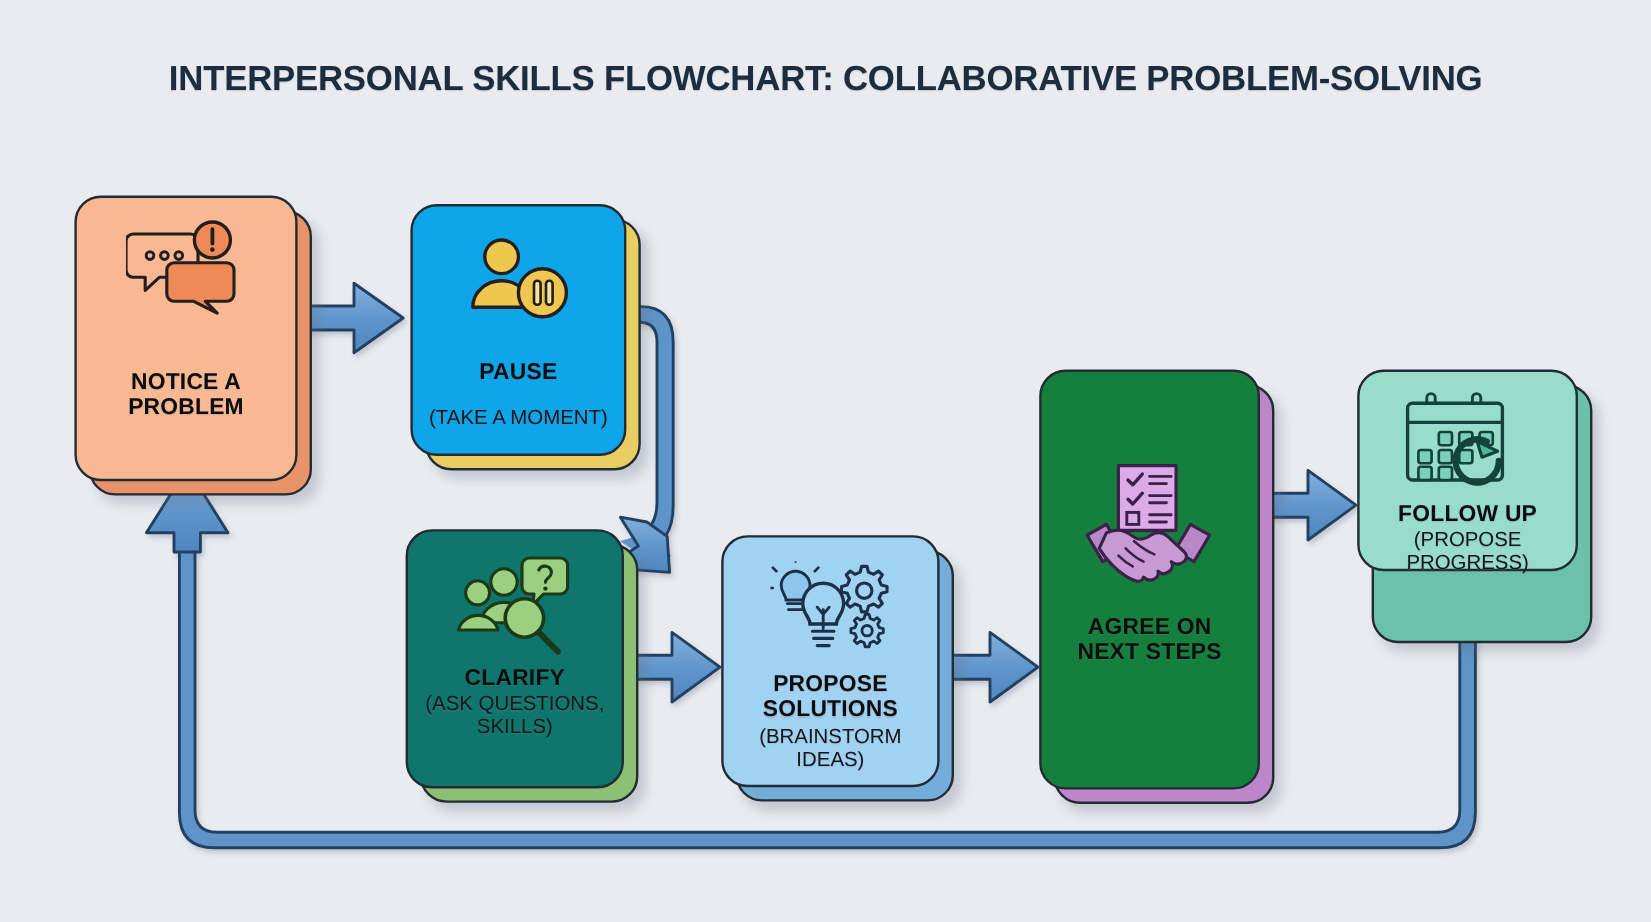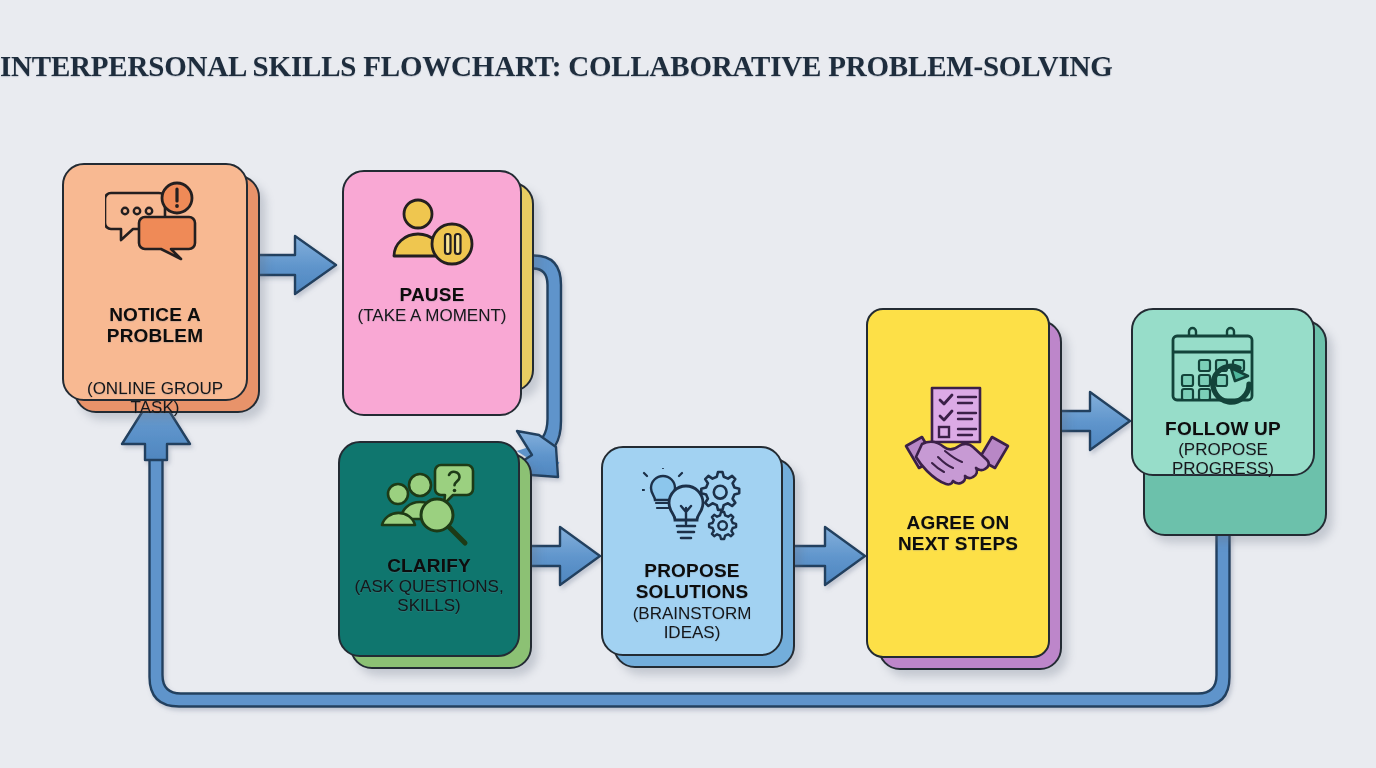--- a/index.html
+++ b/index.html
@@ -17,25 +17,26 @@
     position: relative;
     width: 1376px;
     height: 768px;
     background: #e9ebf0;
   }
   #chart-title {
     position: absolute;
     left: 0;
     top: 50px;
     width: 1376px;
+    text-align: center;
     font-size: 29px;
     font-weight: bold;
     letter-spacing: -0.2px;
     color: #1e2d3d;
-    font-family: Liberation Serif, serif;
+    font-family: Liberation Sans, sans-serif;
     text-shadow: 0 1px 1px rgba(120,130,150,0.35);
   }
   
   #connectors {
     position: absolute;
     left: 0; top: 0;
     width: 1376px; height: 768px;
   }
   
   .node {
@@ -162,28 +163,24 @@
 
         <circle cx="72" cy="17" r="15" fill="#ef8a57" stroke="#231f20" stroke-width="2.8"></circle>
         <path d="M72 8 v12" stroke="#231f20" stroke-width="3.2" stroke-linecap="round"></path>
         <circle cx="72" cy="25" r="1.9" fill="#231f20"></circle>
       </svg>
     </div>
     <div class="node-title">
       <span>NOTICE A</span><br>
       <span>PROBLEM</span>
     </div>
-    <div class="node-sub">
-      <span>(ONLINE GROUP</span><br>
-      <span>TASK)</span>
-    </div>
   </div>
 
   <div class="node-shadow" style="left:354px; top:182px; width:180px; height:210px; background:#e8cd62;"></div>
-  <div class="node" style="left:342px; top:170px; width:180px; height:246px; background:#f9a8d4;">
+  <div class="node" style="left:342px; top:170px; width:180px; height:210px; background:#0ea5e9;gap:16px;">
     <div class="node-icon">
       <svg width="96" height="80" viewBox="0 0 96 80" xmlns="http://www.w3.org/2000/svg">
         <circle cx="34" cy="20" r="14" fill="#efc64f" stroke="#231f20" stroke-width="2.8"></circle>
         <path d="M10 62 a24 22 0 0 1 48 0 z" fill="#efc64f" stroke="#231f20" stroke-width="2.8" stroke-linejoin="round"></path>
         <circle cx="68" cy="50" r="20" fill="#efc64f" stroke="#231f20" stroke-width="2.8"></circle>
         <rect x="61" y="40" width="5.5" height="20" rx="2.5" fill="#f8e494" stroke="#231f20" stroke-width="2.2"></rect>
         <rect x="71" y="40" width="5.5" height="20" rx="2.5" fill="#f8e494" stroke="#231f20" stroke-width="2.2"></rect>
       </svg>
     </div>
     <div class="node-title">
@@ -250,21 +247,21 @@
       <span>PROPOSE</span><br>
       <span>SOLUTIONS</span>
     </div>
     <div class="node-sub">
       <span>(BRAINSTORM</span><br>
       <span>IDEAS)</span>
     </div>
   </div>
 
   <div class="node-shadow" style="left:878px; top:320px; width:184px; height:350px; background:#bd86ca;"></div>
-  <div class="node" style="left:866px; top:308px; width:184px; height:350px; background:#fde047; padding-top:74px;border-radius:17px;">
+  <div class="node" style="left:866px; top:308px; width:184px; height:350px; background:#15803d; padding-top:74px;">
     <div class="node-icon" style="width:124px;height:112px;">
       <svg width="124" height="112" viewBox="0 0 124 112" xmlns="http://www.w3.org/2000/svg">
 
         <path d="M36 4 h48 v54 h-48 z" fill="#dcaae6" stroke="#3b2048" stroke-width="2.6" stroke-linejoin="round"></path>
         <path d="M44 16 l4 4 l8 -9" fill="none" stroke="#3b2048" stroke-width="2.8" stroke-linecap="round" stroke-linejoin="round"></path>
         <path d="M62 13 h18 M62 19 h14" stroke="#3b2048" stroke-width="2.4" stroke-linecap="round"></path>
         <path d="M44 32 l4 4 l8 -9" fill="none" stroke="#3b2048" stroke-width="2.8" stroke-linecap="round" stroke-linejoin="round"></path>
         <path d="M62 29 h18 M62 35 h14" stroke="#3b2048" stroke-width="2.4" stroke-linecap="round"></path>
         <rect x="43" y="43" width="10" height="10" fill="none" stroke="#3b2048" stroke-width="2.4"></rect>
         <path d="M62 45 h18 M62 51 h14" stroke="#3b2048" stroke-width="2.4" stroke-linecap="round"></path>

